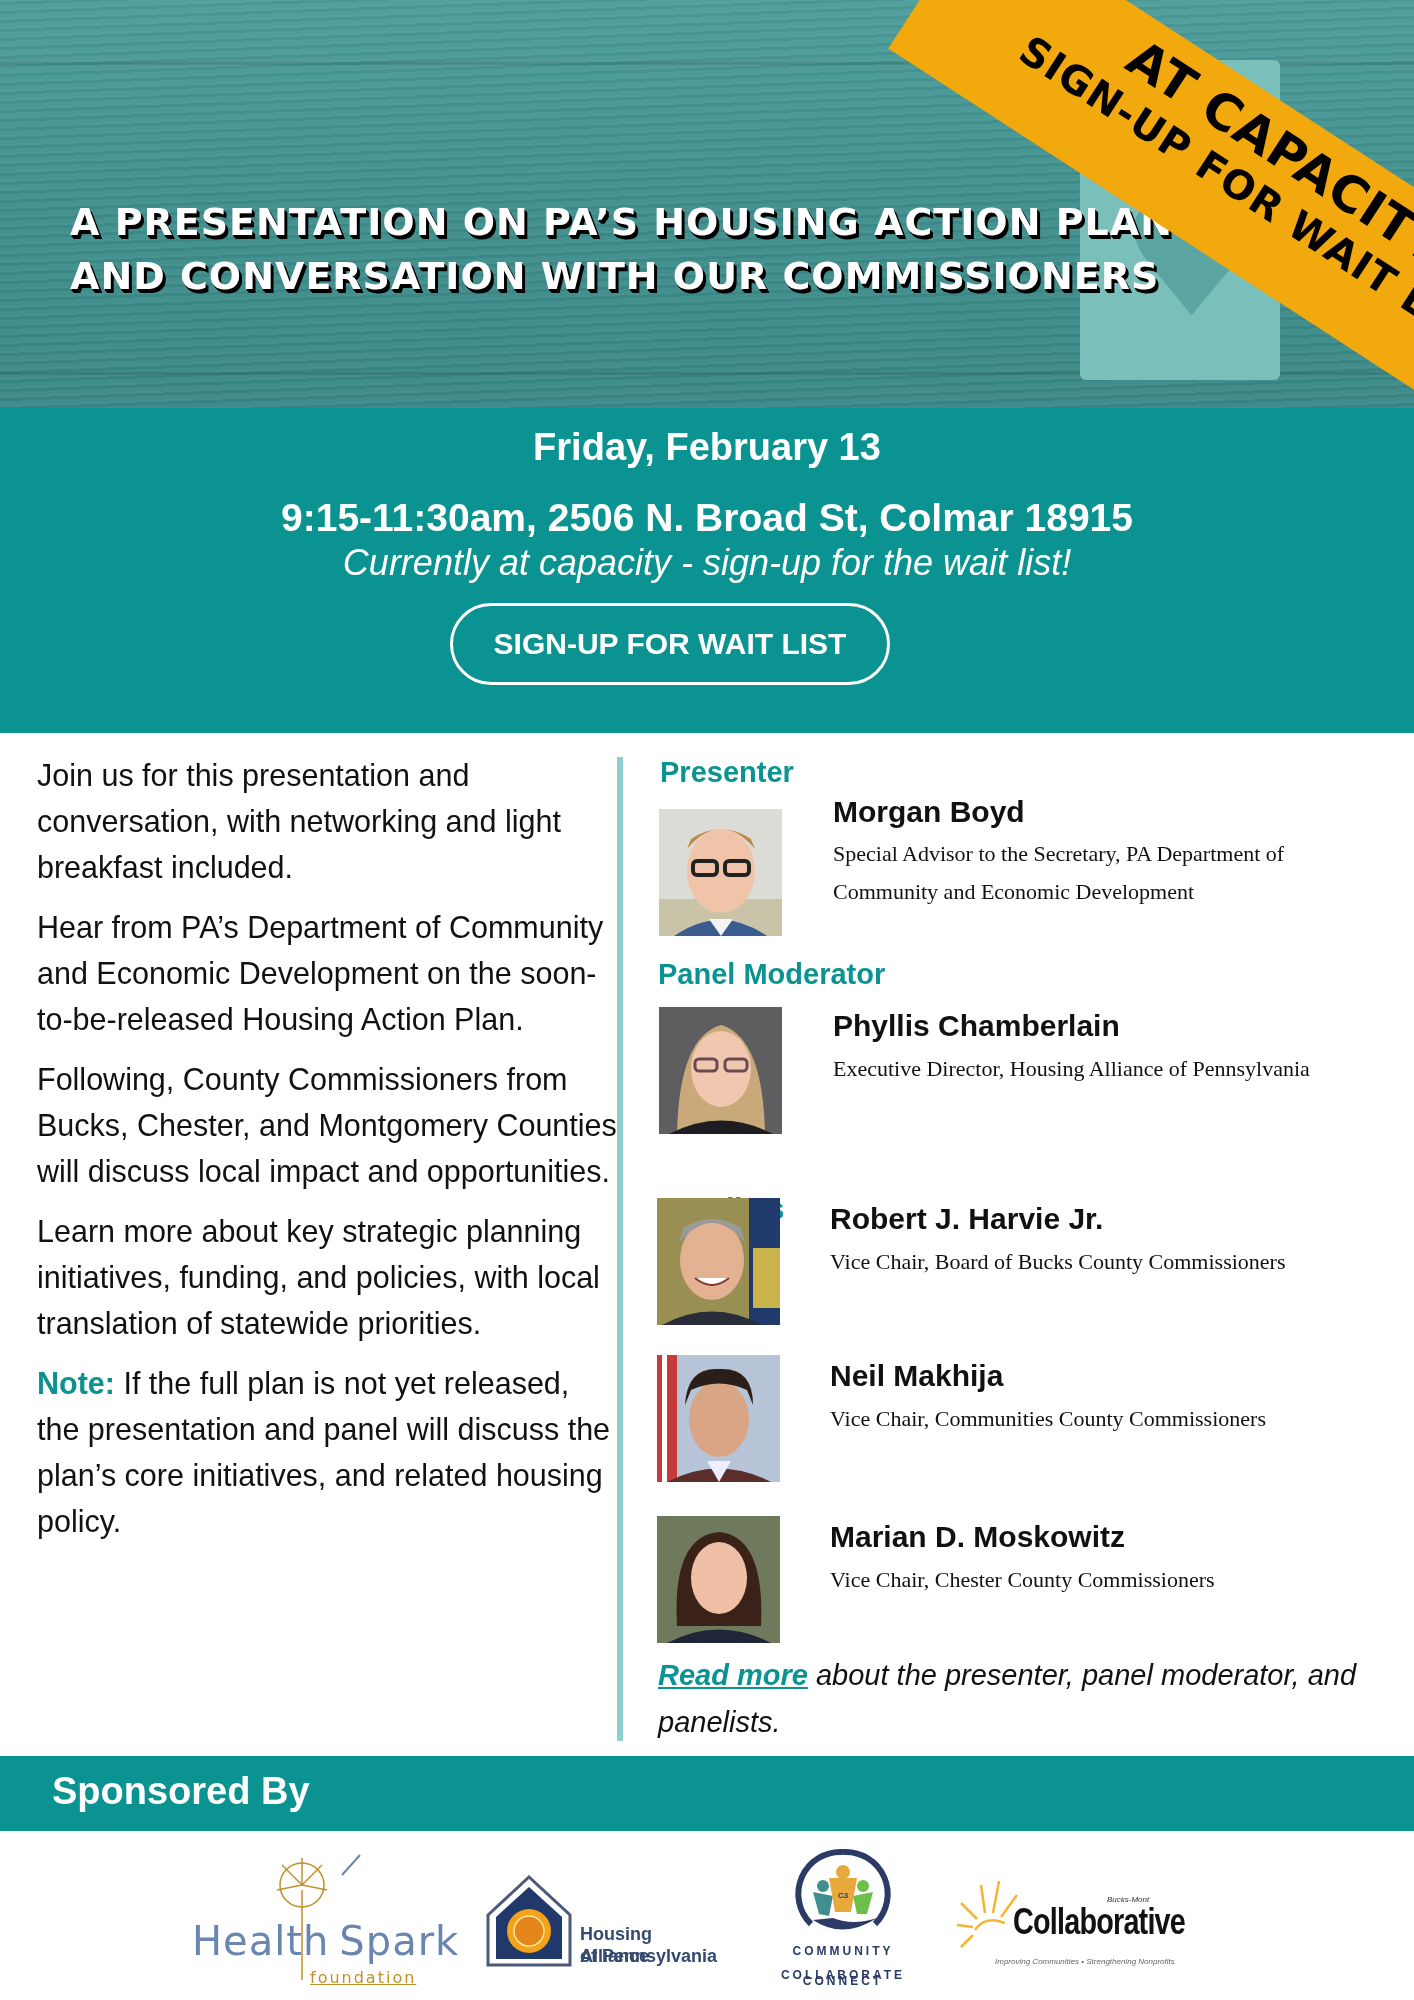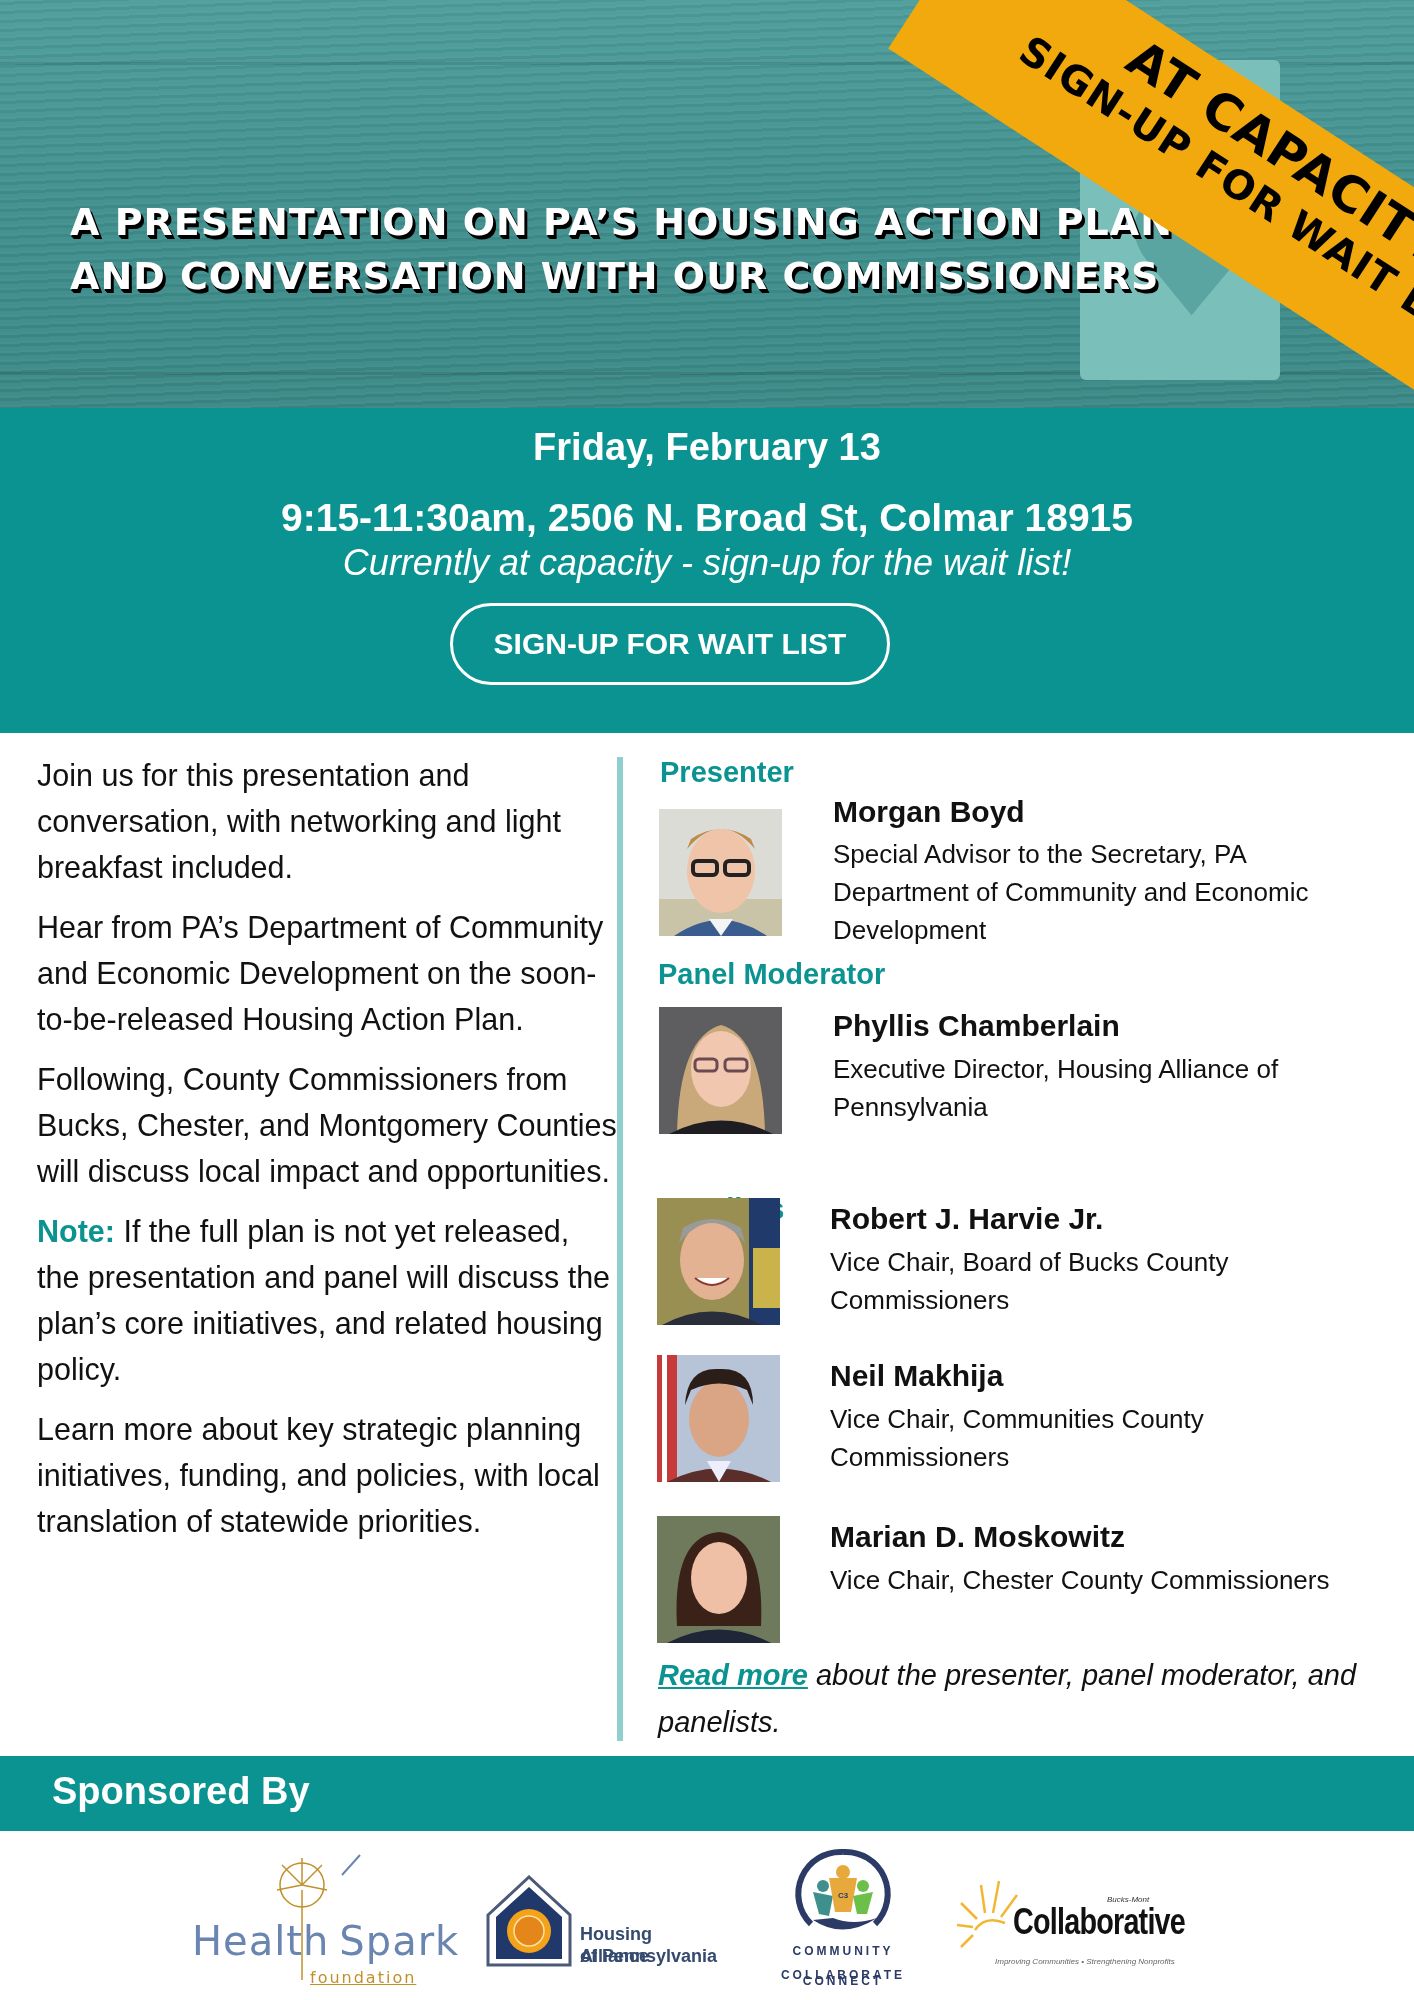--- a/index.html
+++ b/index.html
@@ -58,21 +58,21 @@
   .left { position: absolute; left: 37px; top: 752px; width: 580px; font-size: 30.5px; line-height: 46px; color: #111; }
   .left p { margin-bottom: 14px; }
   .left .note-label { color: #0b9391; font-weight: bold; }
 
   .divider { position: absolute; left: 617px; top: 757px; width: 6px; height: 984px; background: #8fcfcd; }
 
   
   .sec-h { position: absolute; color: #0b9391; font-weight: bold; font-size: 29px; }
   .photo { position: absolute; width: 123px; height: 127px; overflow: hidden; }
   .person-name { position: absolute; font-weight: bold; font-size: 30px; color: #111; white-space: nowrap; }
-  .person-role { position: absolute; font-size: 26px; line-height: 38px; color: #111; width: 560px; }
+  .person-role { position: absolute; font-size: 22px; line-height: 38px; color: #111; width: 560px; font-family: Liberation Serif, serif; }
 
   .readmore { position: absolute; left: 658px; top: 1652px; width: 720px; font-size: 29px; line-height: 47px; font-style: italic; color: #111; }
   .readmore a { color: #0b9391; font-weight: bold; text-decoration: underline; }
 
   
   .sponsor-bar { position: absolute; left: 0; top: 1756px; width: 1414px; height: 75px; background: #0b9391; }
   .sponsor-bar .t { position: absolute; left: 52px; top: 14px; color: #fff; font-weight: bold; font-size: 38px; }
 
   .logo { position: absolute; }
   .hs-word { font-family: "DejaVu Sans", sans-serif; font-size: 40px; color: #6a86b0; letter-spacing: 1px; }
@@ -104,22 +104,22 @@
   <div class="date">Friday, February 13</div>
   <div class="where">9:15-11:30am, 2506 N. Broad St, Colmar 18915</div>
   <div class="note">Currently at capacity - sign-up for the wait list!</div>
   <button class="btn">SIGN-UP FOR WAIT LIST</button>
 </div>
 
 <div class="left">
   <p>Join us for this presentation and conversation, with networking and light breakfast included.</p>
   <p>Hear from PA’s Department of Community and Economic Development on the soon-to-be-released Housing Action Plan.</p>
   <p>Following, County Commissioners from Bucks, Chester, and Montgomery Counties will discuss local impact and opportunities.</p>
+  <p>Learn more about key strategic planning initiatives, funding, and policies, with local translation of statewide priorities.</p>
   <p><span class="note-label">Note:</span><span> If the full plan is not yet released, the presentation and panel will discuss the plan’s core initiatives, and related housing policy.</span></p>
-  <p>Learn more about key strategic planning initiatives, funding, and policies, with local translation of statewide priorities.</p>
 </div>
 
 <div class="divider"></div>
 
 <div class="sec-h" style="left:660px; top:756px;">Presenter</div>
 <div class="photo" style="left:659px; top:809px;">
   <svg width="123" height="127" viewBox="0 0 123 127">
       <rect width="123" height="127" fill="#dcdcd6"></rect>
       <rect y="90" width="123" height="37" fill="#c9c3a8"></rect>
       <ellipse cx="62" cy="62" rx="34" ry="42" fill="#f0c4a8"></ellipse>

